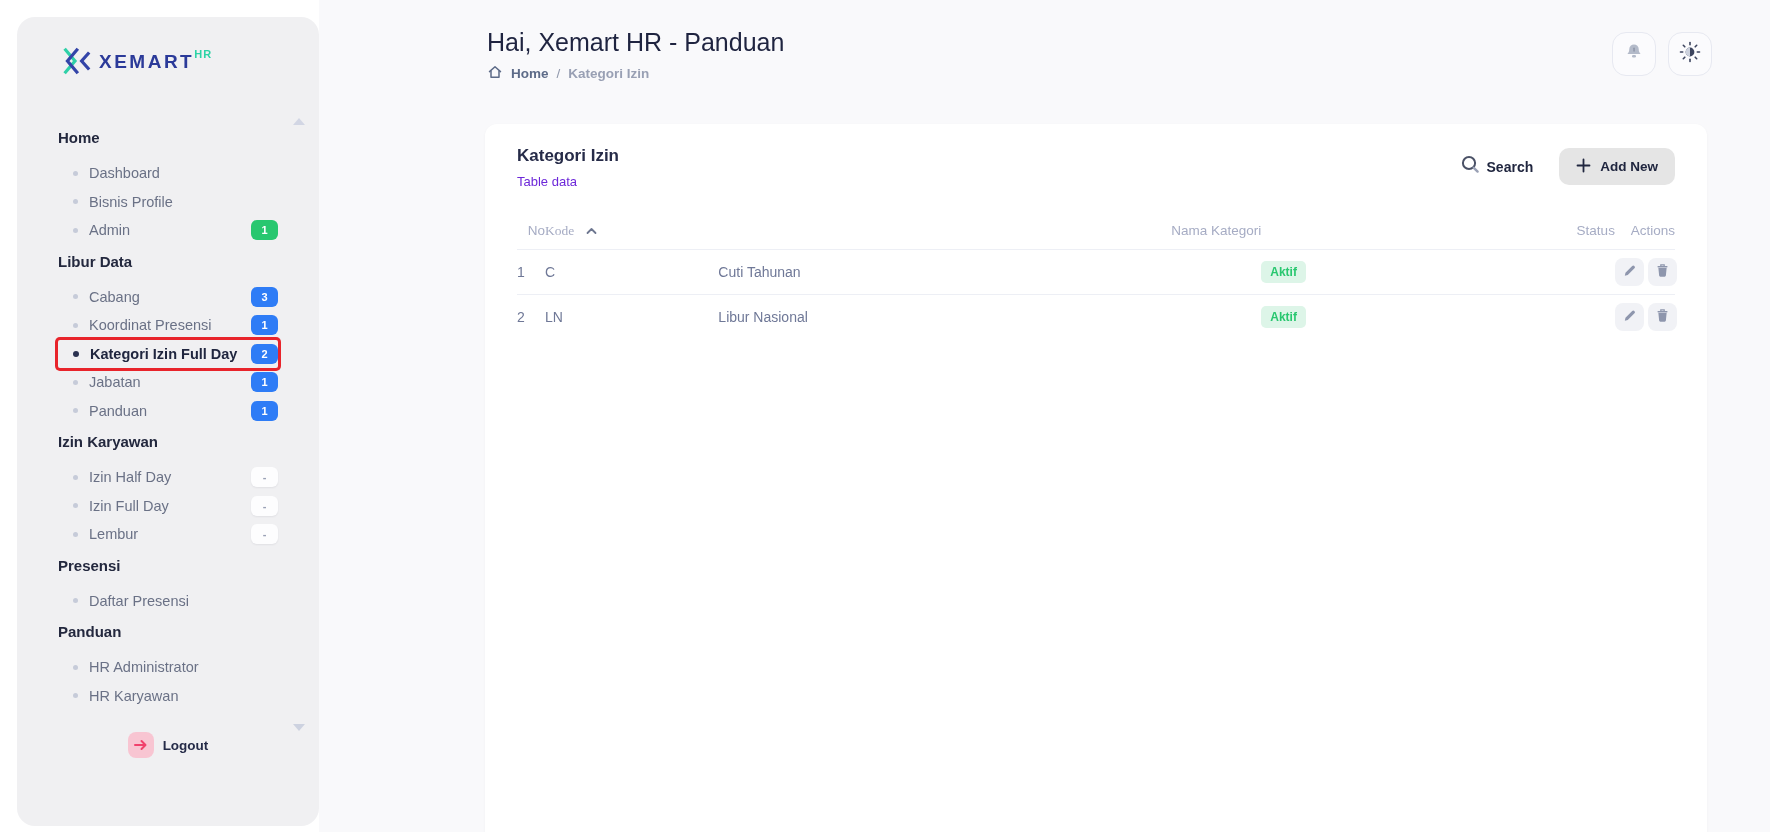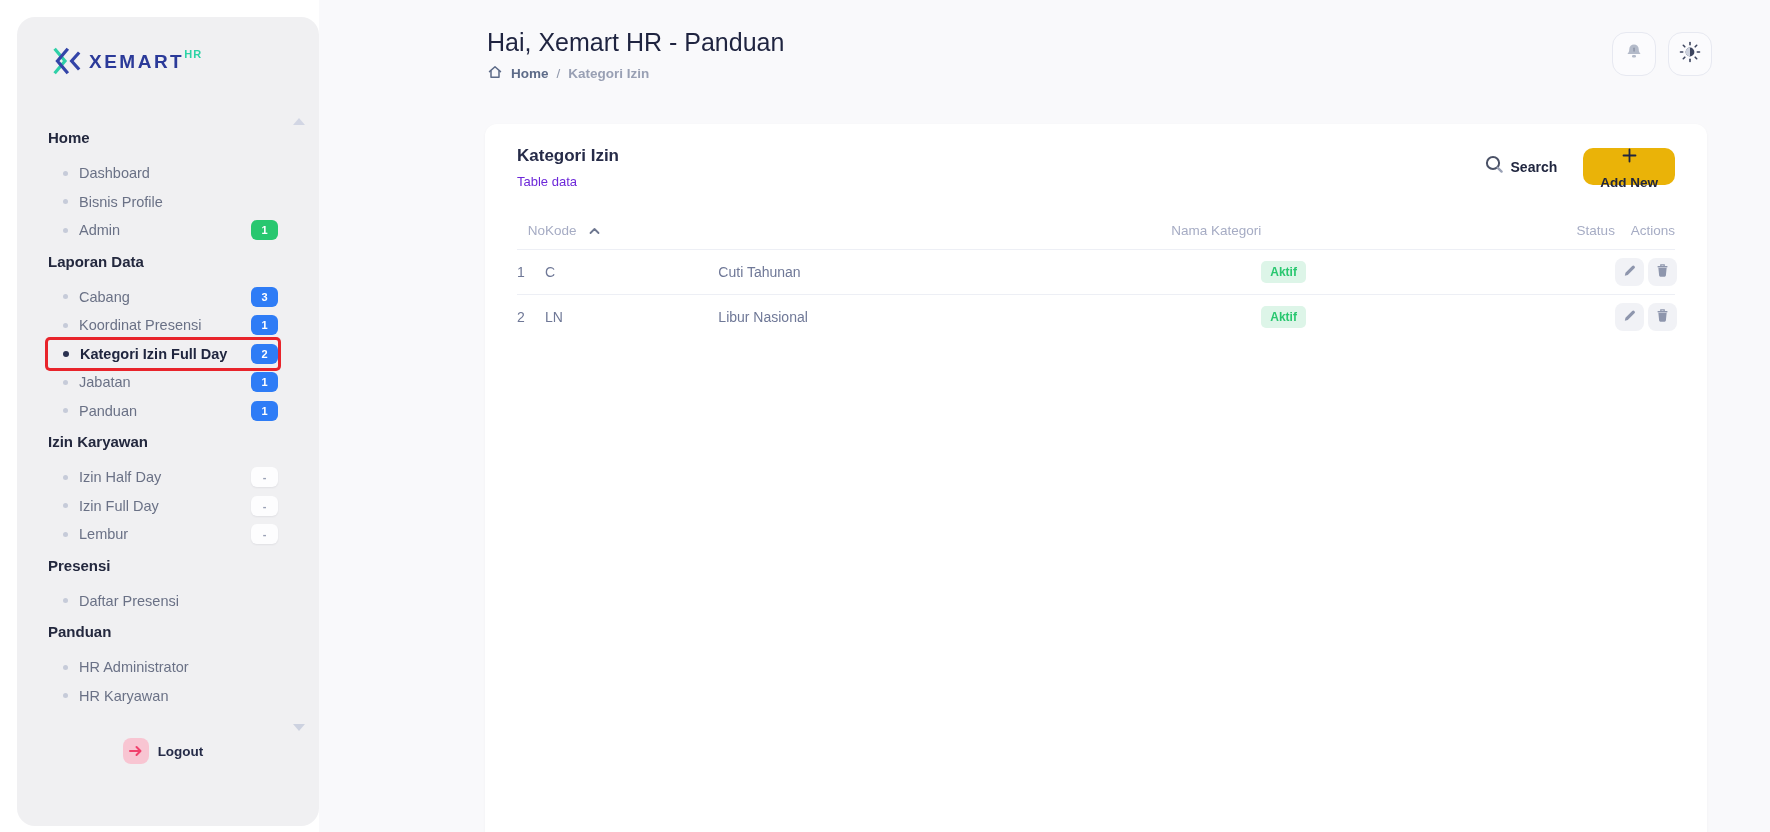--- a/index.html
+++ b/index.html
@@ -1,21 +1,21 @@
 <!DOCTYPE html>
 <html><head>
 <meta charset="utf-8">
 <style>
   * { margin:0; padding:0; box-sizing:border-box; }
   html,body { background:#ffffff; font-family:"Liberation Sans", sans-serif; }
   #app { position:relative; width:1770px; height:832px; overflow:hidden; background:#ffffff; }
 
   
   .sidebar { position:absolute; left:17px; top:17px; width:302px; height:809px;
-             background:#f0f0f2; border-radius:18px; padding:0 41px 0 31px; }
+             background:#f0f0f2; border-radius:18px; padding:0 41px 0 41px; }
   .logo-row { display:flex; align-items:flex-start; margin:27px 0 0 0; height:38px; }
   .logo-mark { margin-right:7px; }
   .brand-name { font-size:19px; font-weight:bold; letter-spacing:2.5px; color:#2b3a99; line-height:36px; }
   .brand-sup { font-size:11px; font-weight:bold; color:#2cd3a6; vertical-align:super; letter-spacing:1px; line-height:20px; }
 
   .scroll-hint { position:absolute; right:14px; width:0; height:0;
                  border-left:6px solid transparent; border-right:6px solid transparent; }
   .scroll-up   { top:101px; border-bottom:7px solid #d2d6e4; }
   .scroll-down { top:707px; border-top:7px solid #cdd2e0; }
 
@@ -27,21 +27,21 @@
   .nav-label { flex:1; font-size:14.5px; color:#6a7186; font-weight:500;
                white-space:nowrap; overflow:hidden; }
   .nav-item.active .nav-label { color:#20263f; font-weight:600; }
   .nav-item.highlighted { box-shadow:0 0 0 3px #e8242b; border-radius:2px; }
   .badge { min-width:27px; height:20px; border-radius:6px; font-size:11px; font-weight:bold;
            display:inline-flex; align-items:center; justify-content:center; padding:0 7px; flex:0 0 auto; }
   .badge.blue  { background:#2e7cf6; color:#ffffff; }
   .badge.green { background:#28c76f; color:#ffffff; }
   .badge.dash  { background:#fdfdfe; color:#9aa1b5; box-shadow:0 1px 2px rgba(30,35,60,.07); }
 
-  .logout-row { margin-top:26px; display:flex; align-items:center; justify-content:center; gap:9px; cursor:pointer; height:30px; }
+  .logout-row { margin-top:20px; display:flex; align-items:center; justify-content:center; gap:9px; cursor:pointer; height:30px; }
   .logout-icon { width:26px; height:26px; border-radius:8px; background:#f8c5d2;
                  display:flex; align-items:center; justify-content:center; }
   .logout-label { font-size:13.5px; font-weight:600; color:#252b48; }
 
   
   .main { position:absolute; left:319px; top:0; right:0; bottom:0; background:#f9f9fb; }
   .page-title { position:absolute; left:168px; top:28px; font-size:25px; font-weight:400; color:#1f2440; }
   .breadcrumb { position:absolute; left:168px; top:64px; display:flex; align-items:center; gap:8px; font-size:13.5px; }
   .crumb-home { color:#5d6b88; font-weight:600; cursor:pointer; }
   .crumb-sep  { color:#8f97ab; }
@@ -55,30 +55,30 @@
   
   .card { position:absolute; left:166px; right:63px; top:124px; bottom:-12px;
           background:#ffffff; border-radius:12px; padding:22px 32px;
           box-shadow:0 1px 3px rgba(20,20,43,.04); }
   .card-head { display:flex; align-items:flex-start; justify-content:space-between; }
   .card-title { font-size:17px; font-weight:600; color:#262b48; }
   .card-subtitle { font-size:13px; color:#6d28d9; margin-top:8px; }
   .card-tools { display:flex; align-items:center; gap:26px; margin-top:2px; }
   .search-ctl { display:flex; align-items:center; gap:7px; cursor:pointer; }
   .search-label { font-size:14px; font-weight:600; color:#20263f; }
-  .addnew-btn { display:flex; align-items:center; gap:9px; background:#eab308; border:none; border-radius:10px;
-                height:37px; padding:0 17px; cursor:pointer;flex-direction:column; }
+  .addnew-btn { display:flex; align-items:center; gap:9px; background:#e5e5e5; border:none; border-radius:10px;
+                height:37px; padding:0 17px; cursor:pointer; }
   .addnew-label { font-size:13.5px; font-weight:600; color:#20263f; }
 
   table.data { width:100%; border-collapse:collapse; table-layout:fixed; margin-top:24px; }
   col.c-no{width:28px;} col.c-kode{width:173px;} col.c-nama{width:542px;} col.c-status{width:353px;} col.c-act{width:60px;}
   thead th { font-size:13.5px; font-weight:500; color:#a6acc4; text-align:right; height:36px;
              border-bottom:1px solid #edeff5; vertical-align:middle; }
   thead th.sortable { cursor:pointer; }
-  thead th .th-inner { display:flex; align-items:center; gap:12px; }
+  thead th .th-inner { display:flex; align-items:center; gap:12px;font-family:Liberation Serif, serif; }
   th.right, td.right { text-align:right; }
   tbody td { height:45px; font-size:14px; color:#6f7897; font-weight:500; vertical-align:middle;
              border-bottom:1px solid #edeff5; }
   tbody tr:last-child td { border-bottom:none; }
   .status-badge { display:inline-block; background:#ddf5e8; color:#28c76f; font-size:12px; font-weight:bold;
                   padding:4px 9px; border-radius:5px; }
   .row-actions { display:inline-flex; gap:4px; }
   .icon-btn { width:29px; height:28px; border-radius:8px; background:#f1f2f6; border:none;
               display:inline-flex; align-items:center; justify-content:center; cursor:pointer; }
 </style>
@@ -112,21 +112,21 @@
     <div class="nav-item">
       <span class="dot"></span>
       <span class="nav-label">Bisnis Profile</span>
     </div>
     <div class="nav-item">
       <span class="dot"></span>
       <span class="nav-label">Admin</span>
       <span class="badge green">1</span>
     </div>
 
-    <div class="section-heading">Laporan Data</div>
+    <div class="section-heading">Libur Data</div>
     <div class="nav-item">
       <span class="dot"></span>
       <span class="nav-label">Cabang</span>
       <span class="badge blue">3</span>
     </div>
     <div class="nav-item">
       <span class="dot"></span>
       <span class="nav-label">Koordinat Presensi</span>
       <span class="badge blue">1</span>
     </div>

